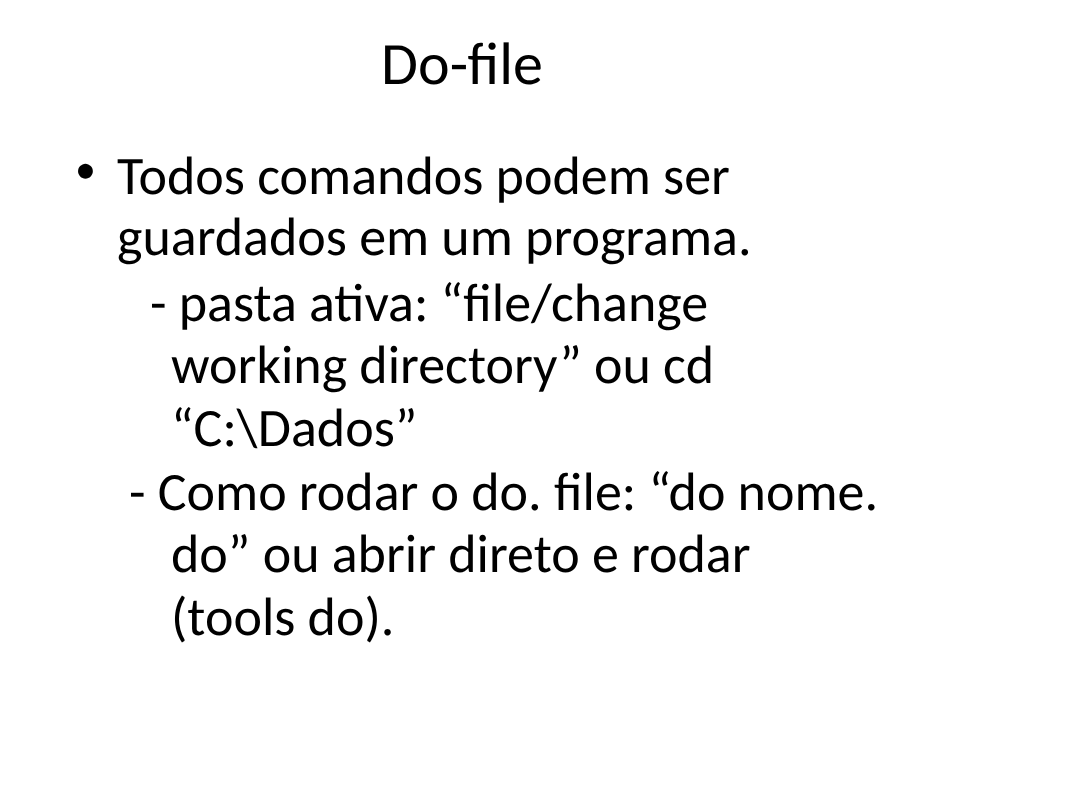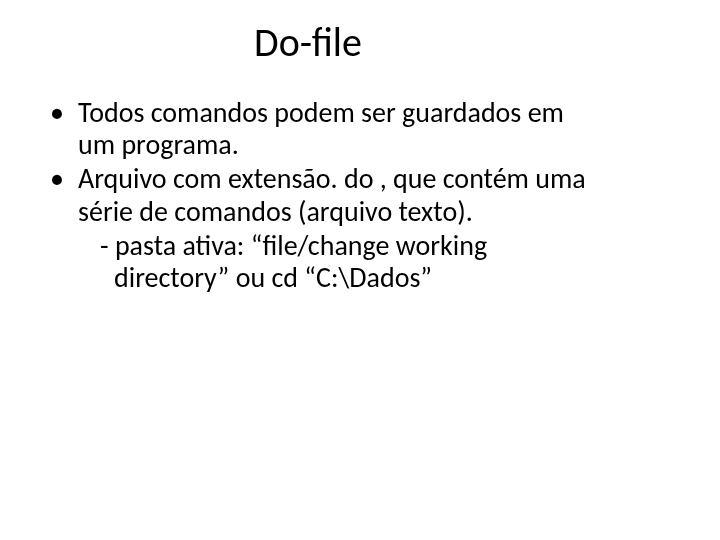--- a/index.html
+++ b/index.html
@@ -19,21 +19,21 @@
   }
   .title {
     text-align: center;
     font-size: 40px;
     padding-top: 18px;
     padding-bottom: 10px;
     font-weight: 400;
   }
   .body {
     padding: 20px 30px 0 50px;
-    font-size: 28px;
+    font-size: 36px;
     line-height: 1.15;
   }
   .body ul {
     list-style: none;
     margin: 0;
     padding: 0;
   }
   .body li {
     position: relative;
     padding-left: 28px;
@@ -63,19 +63,21 @@
   }
 </style>
 </head>
 <body>
 
 <div class="slide">
   <div class="title">Do-file</div>
   <div class="body">
     <ul>
       <li>Todos comandos podem ser guardados em um programa.</li>
-      <li>Arquivo com extensão. do , que contém uma série de comandos (arquivo texto).</li>
     </ul>
     <div class="dash">
       <span class="hang"> - pasta ativa: “file/change working directory” ou cd “C:\Dados”</span>
+    </div>
+    <div class="dash d2">
+      <span class="hang">- Como rodar o do. file: “do nome. do” ou abrir direto e rodar (tools do).</span>
     </div>
   </div>
 </div>
 
 </body></html>

